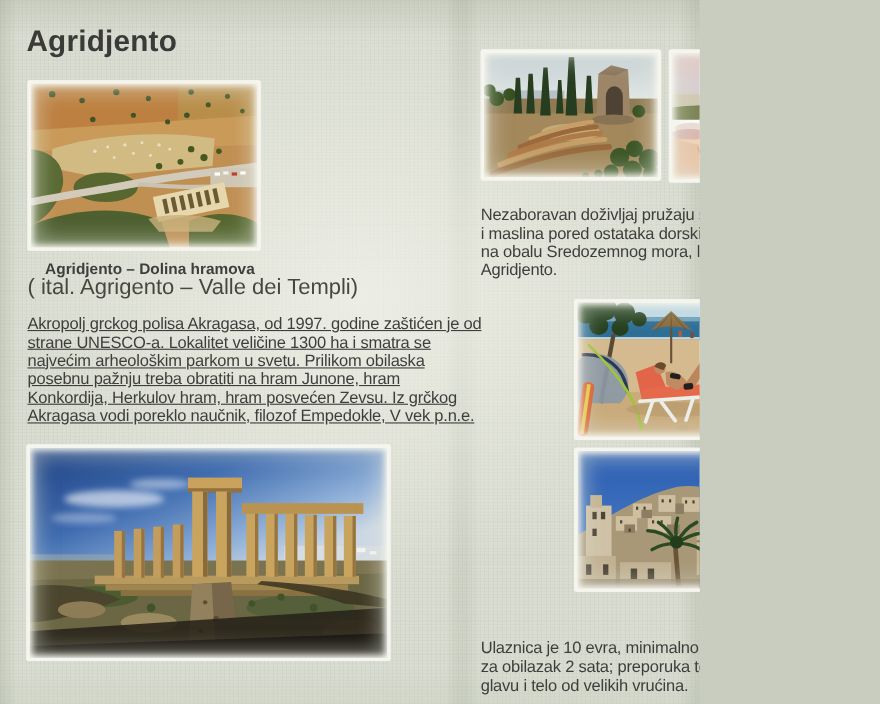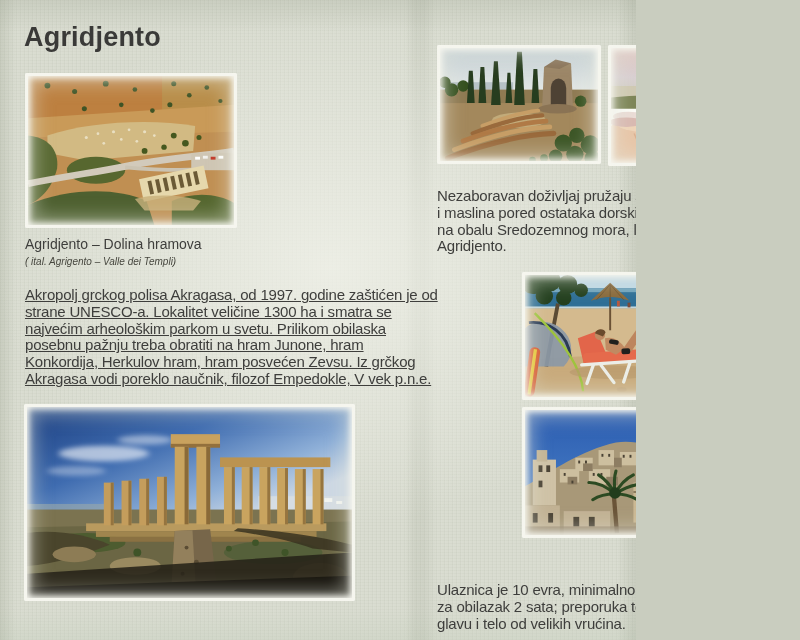--- a/index.html
+++ b/index.html
@@ -15,22 +15,22 @@
       linear-gradient(0deg, rgba(196,206,188,0.35), rgba(140,148,128,0) 5%, rgba(140,148,128,0) 95%, rgba(140,148,128,0.20)),
       repeating-linear-gradient(90deg, rgba(108,118,96,0.05) 0 1px, rgba(255,255,255,0.04) 1px 2px, transparent 2px 4px),
       repeating-linear-gradient(0deg, rgba(108,118,96,0.04) 0 1px, transparent 1px 3px);
   }
   .title{
     position:absolute;left:24px;top:22px;
     font-size:27px;font-weight:bold;letter-spacing:.2px;
     color:var(--title,#3a3a38);
   }
   .heading-block{position:absolute;left:25px;top:236px;width:400px;}
-  .heading{font-size:14px;font-weight:normal;line-height:17px;}
-  .subheading{font-size:10px;font-style:italic;line-height:17px;color:#47473f;}
+  .heading{font-size:14px;font-weight:bold;line-height:17px;margin-left:16px;}
+  .subheading{font-size:20px;line-height:17px;color:#47473f;}
   .body{
     position:absolute;font-size:15px;line-height:16.8px;
     letter-spacing:-0.2px;white-space:pre;
   }
   .body.left{left:25px;top:287px;width:420px;text-decoration:underline;}
   .body.rtop{left:437px;top:188px;width:362px;}
   .body.rbottom{left:437px;top:582px;width:362px;}
   .photo{position:absolute;background:#fbfbf6;box-sizing:border-box;padding:3px;border-radius:2px;}
   .photo svg{display:block;width:100%;height:100%;}
   .photo::after{

